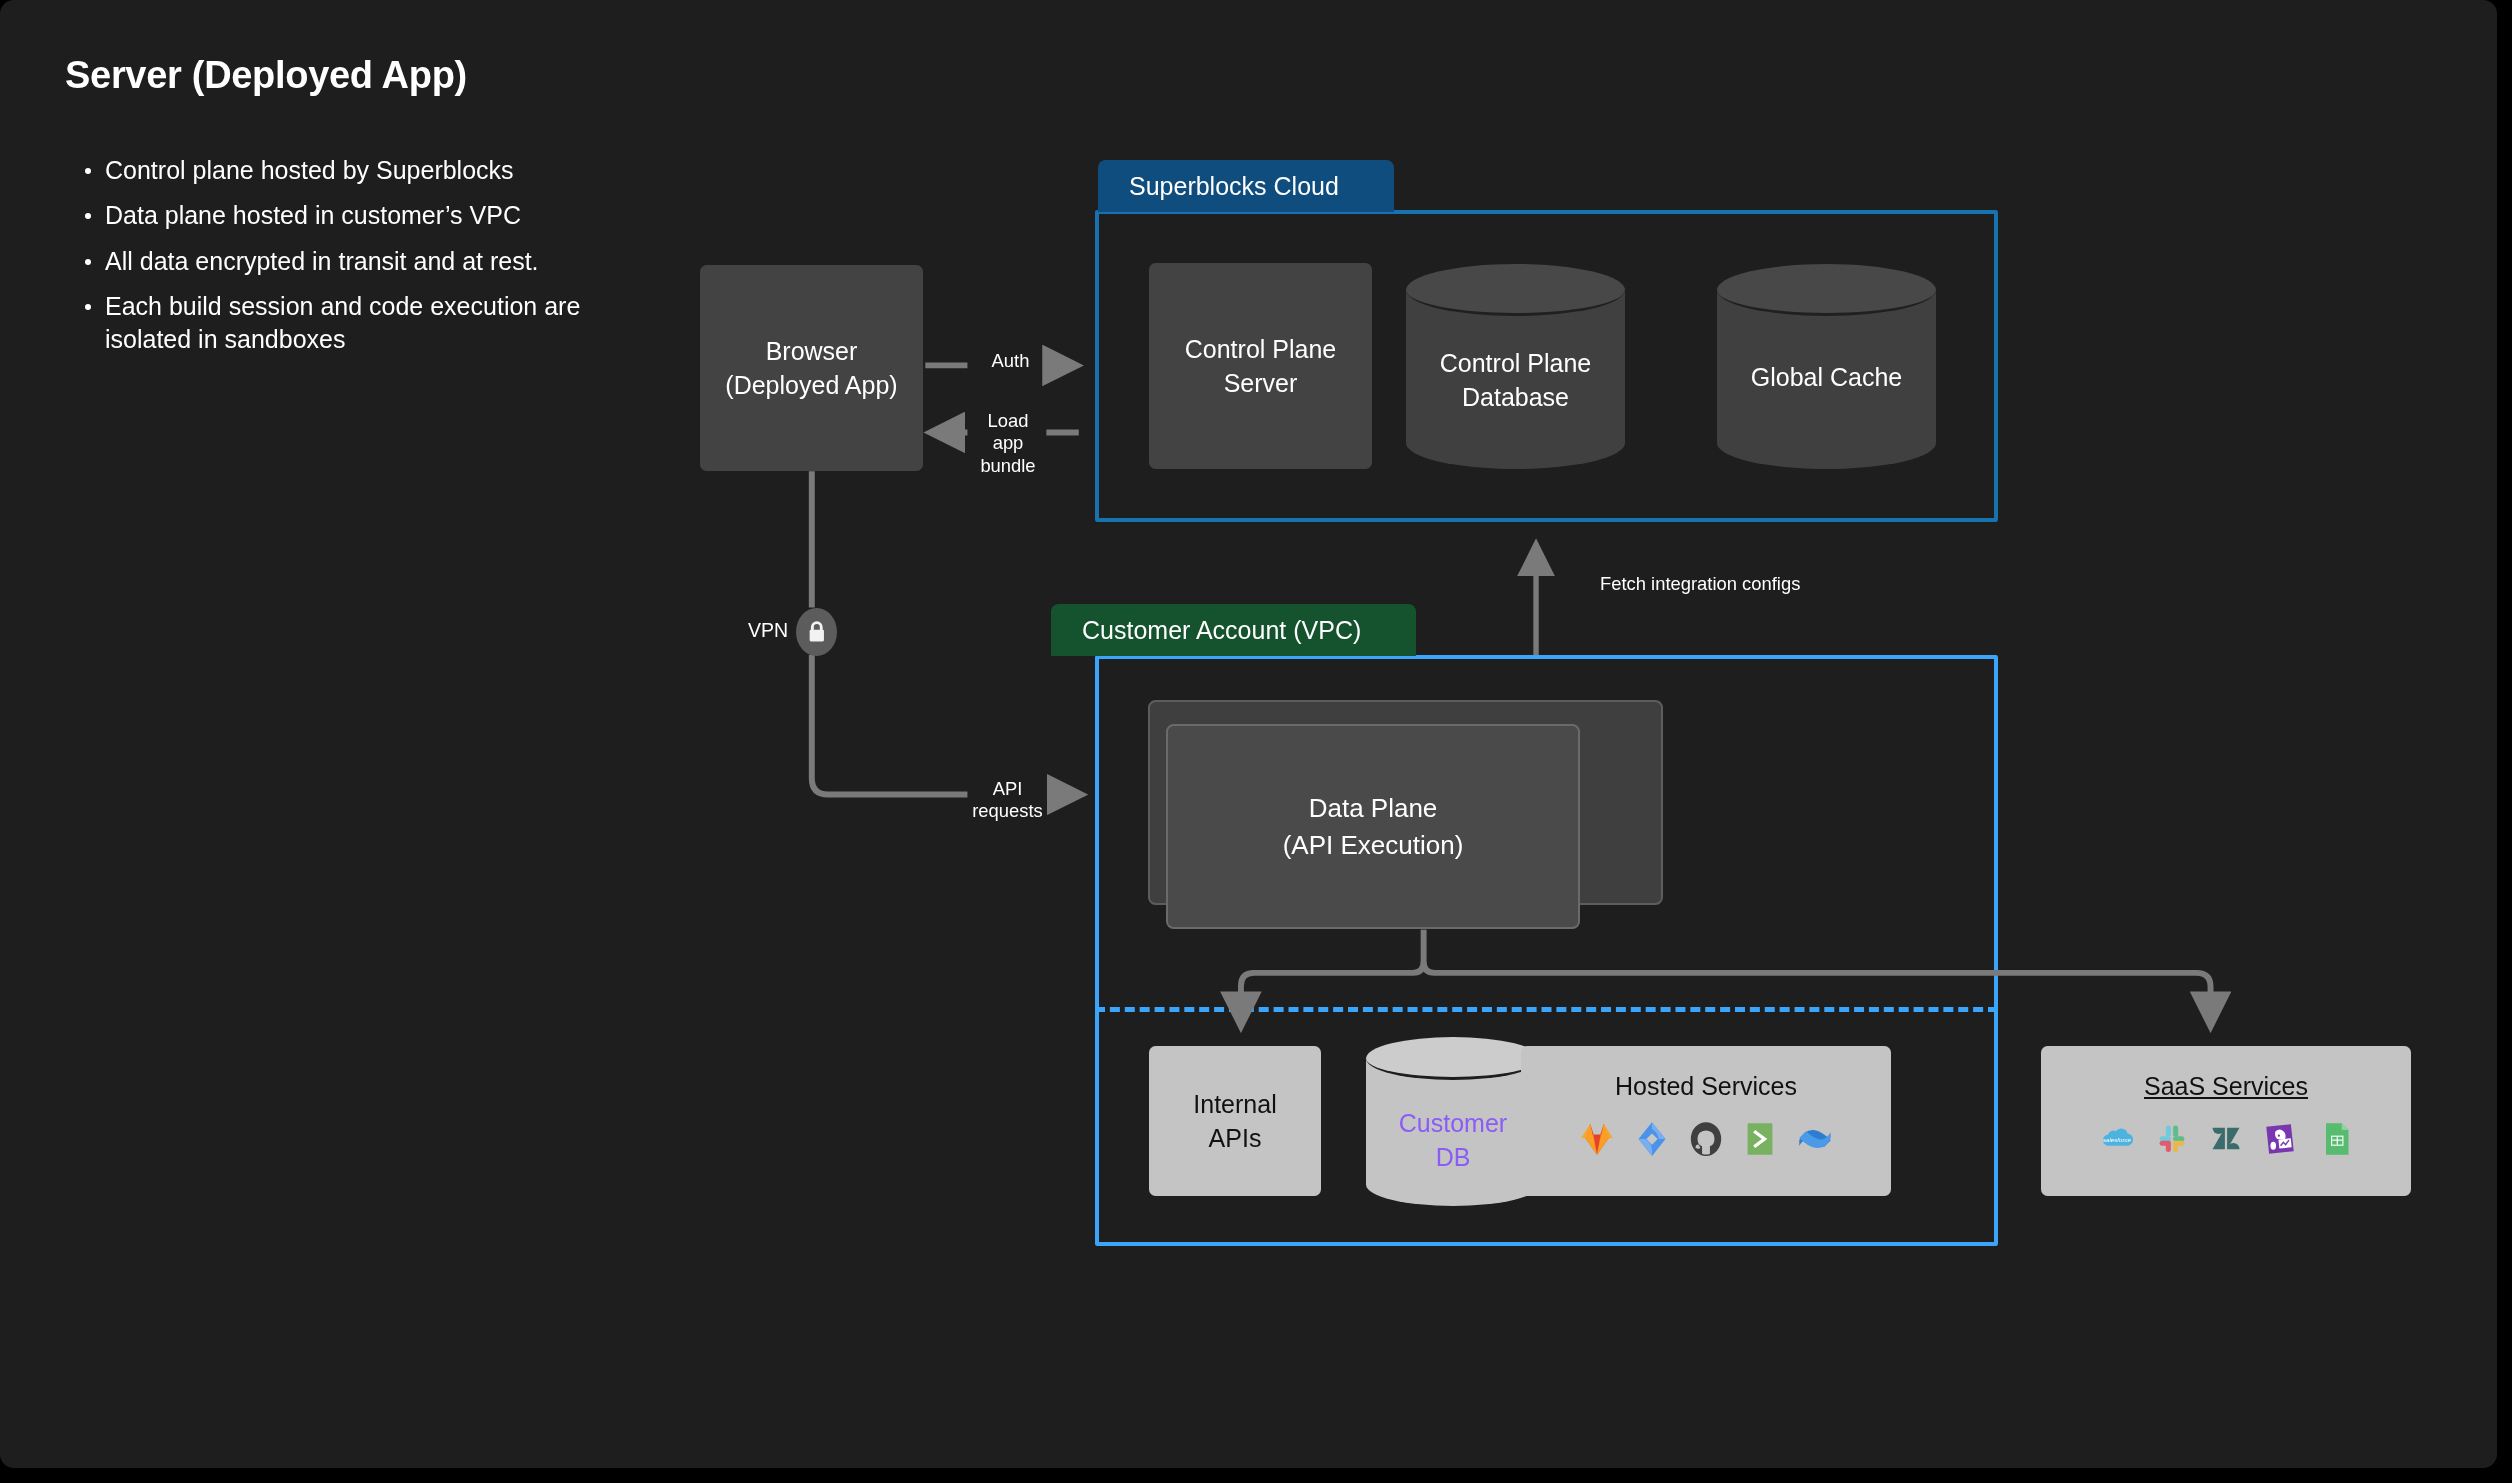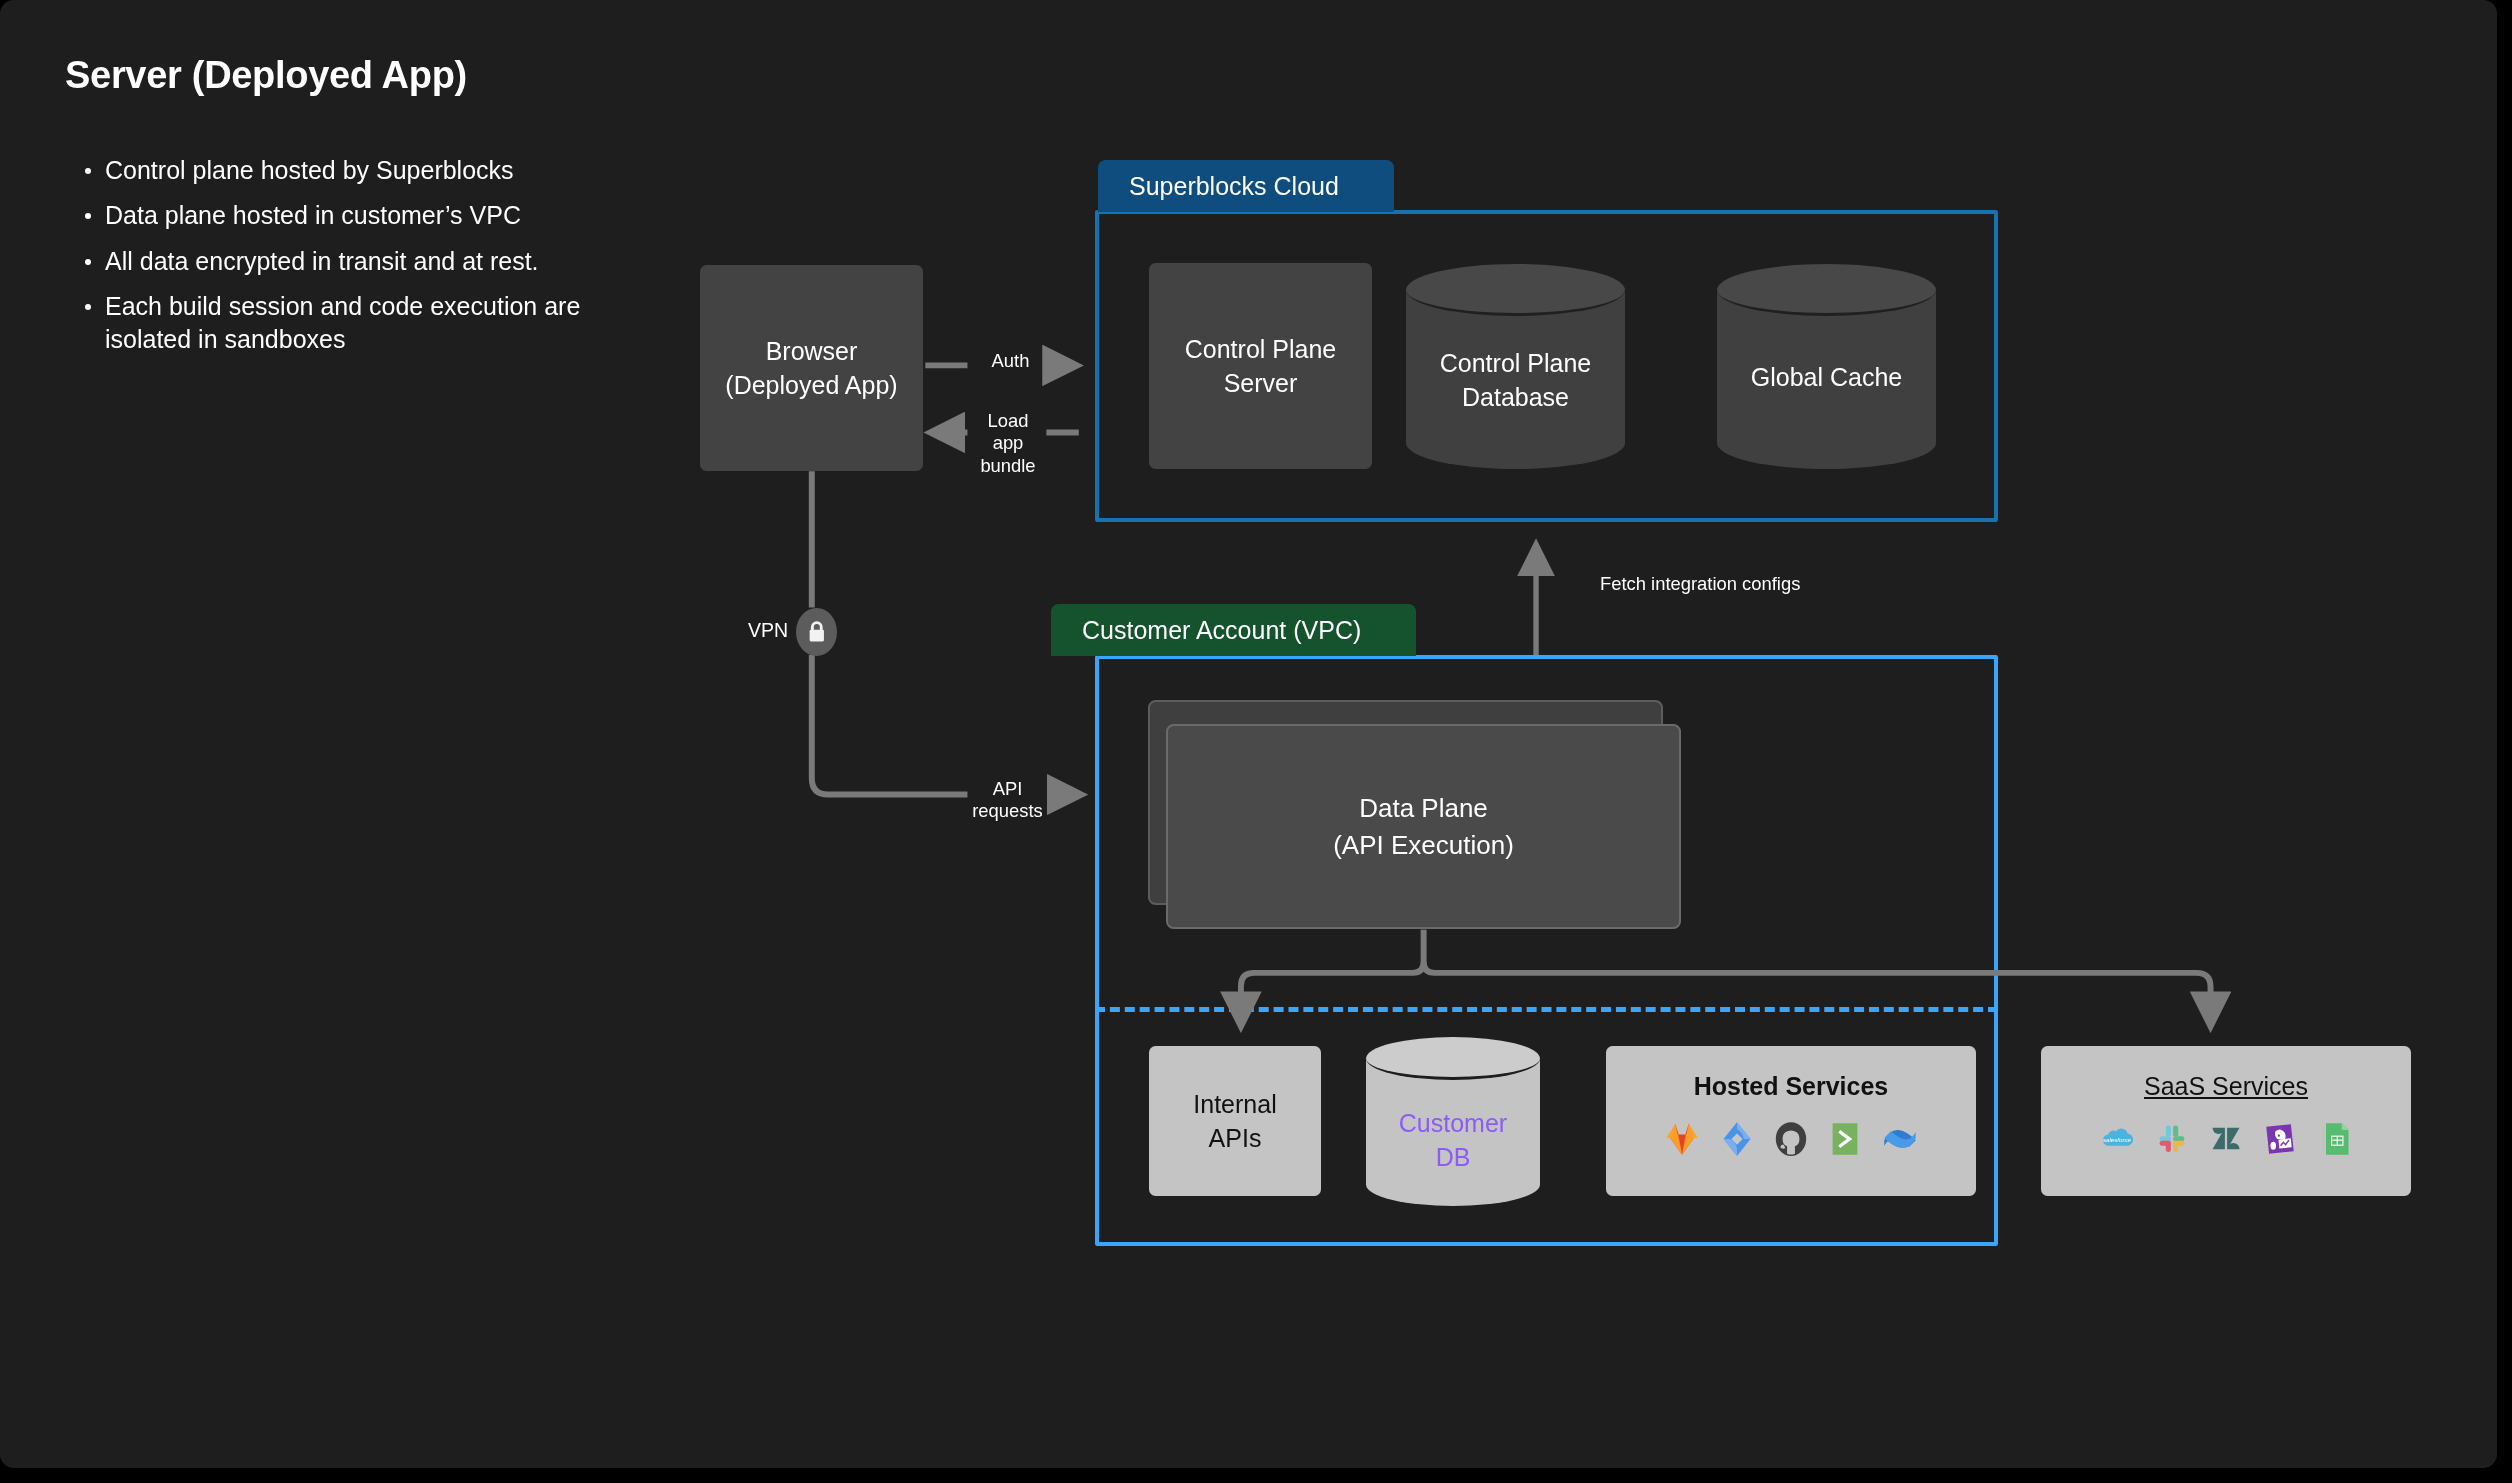--- a/index.html
+++ b/index.html
@@ -101,32 +101,32 @@
 
   
   #dp-back {
     position: absolute; left: 1148px; top: 700px;
     width: 515px; height: 205px;
     background: #3f3f3f; border: 2.7px solid #5d5d5d; border-radius: 7.6px;
     z-index: 3;
   }
   #dp-front {
     position: absolute; left: 1166px; top: 724px;
-    width: 515px; height: 205px;
+    width: 414px; height: 205px;
     background: #4a4a4a; border: 2.7px solid #6a6a6a; border-radius: 7.6px;
     display: flex; flex-direction: column; align-items: center; justify-content: center;
     color: #ffffff; font-size: 26px; line-height: 1.42; text-align: center;
     z-index: 4;
   }
 
   #internal-apis {
     left: 1149px; top: 1046px; width: 172px; height: 150px;
     display: flex; flex-direction: column; align-items: center; justify-content: center;
   }
-  #hosted-services { left: 1606px; top: 1046px; width: 370px; height: 150px; font-weight: bold; }
+  #hosted-services { left: 1521px; top: 1046px; width: 370px; height: 150px; }
   #saas-services   { left: 2041px; top: 1046px; width: 370px; height: 150px; text-decoration: underline; }
 
   .svc-title { margin-top: 23px; font-size: 25px; color: #111111; }
   .svc-icons {
     display: flex; align-items: center; justify-content: center;
     gap: 18.4px; margin-top: 18.4px;
   }
   .svc-icon { width: 36px; height: 36px; display: block; }
 
   

